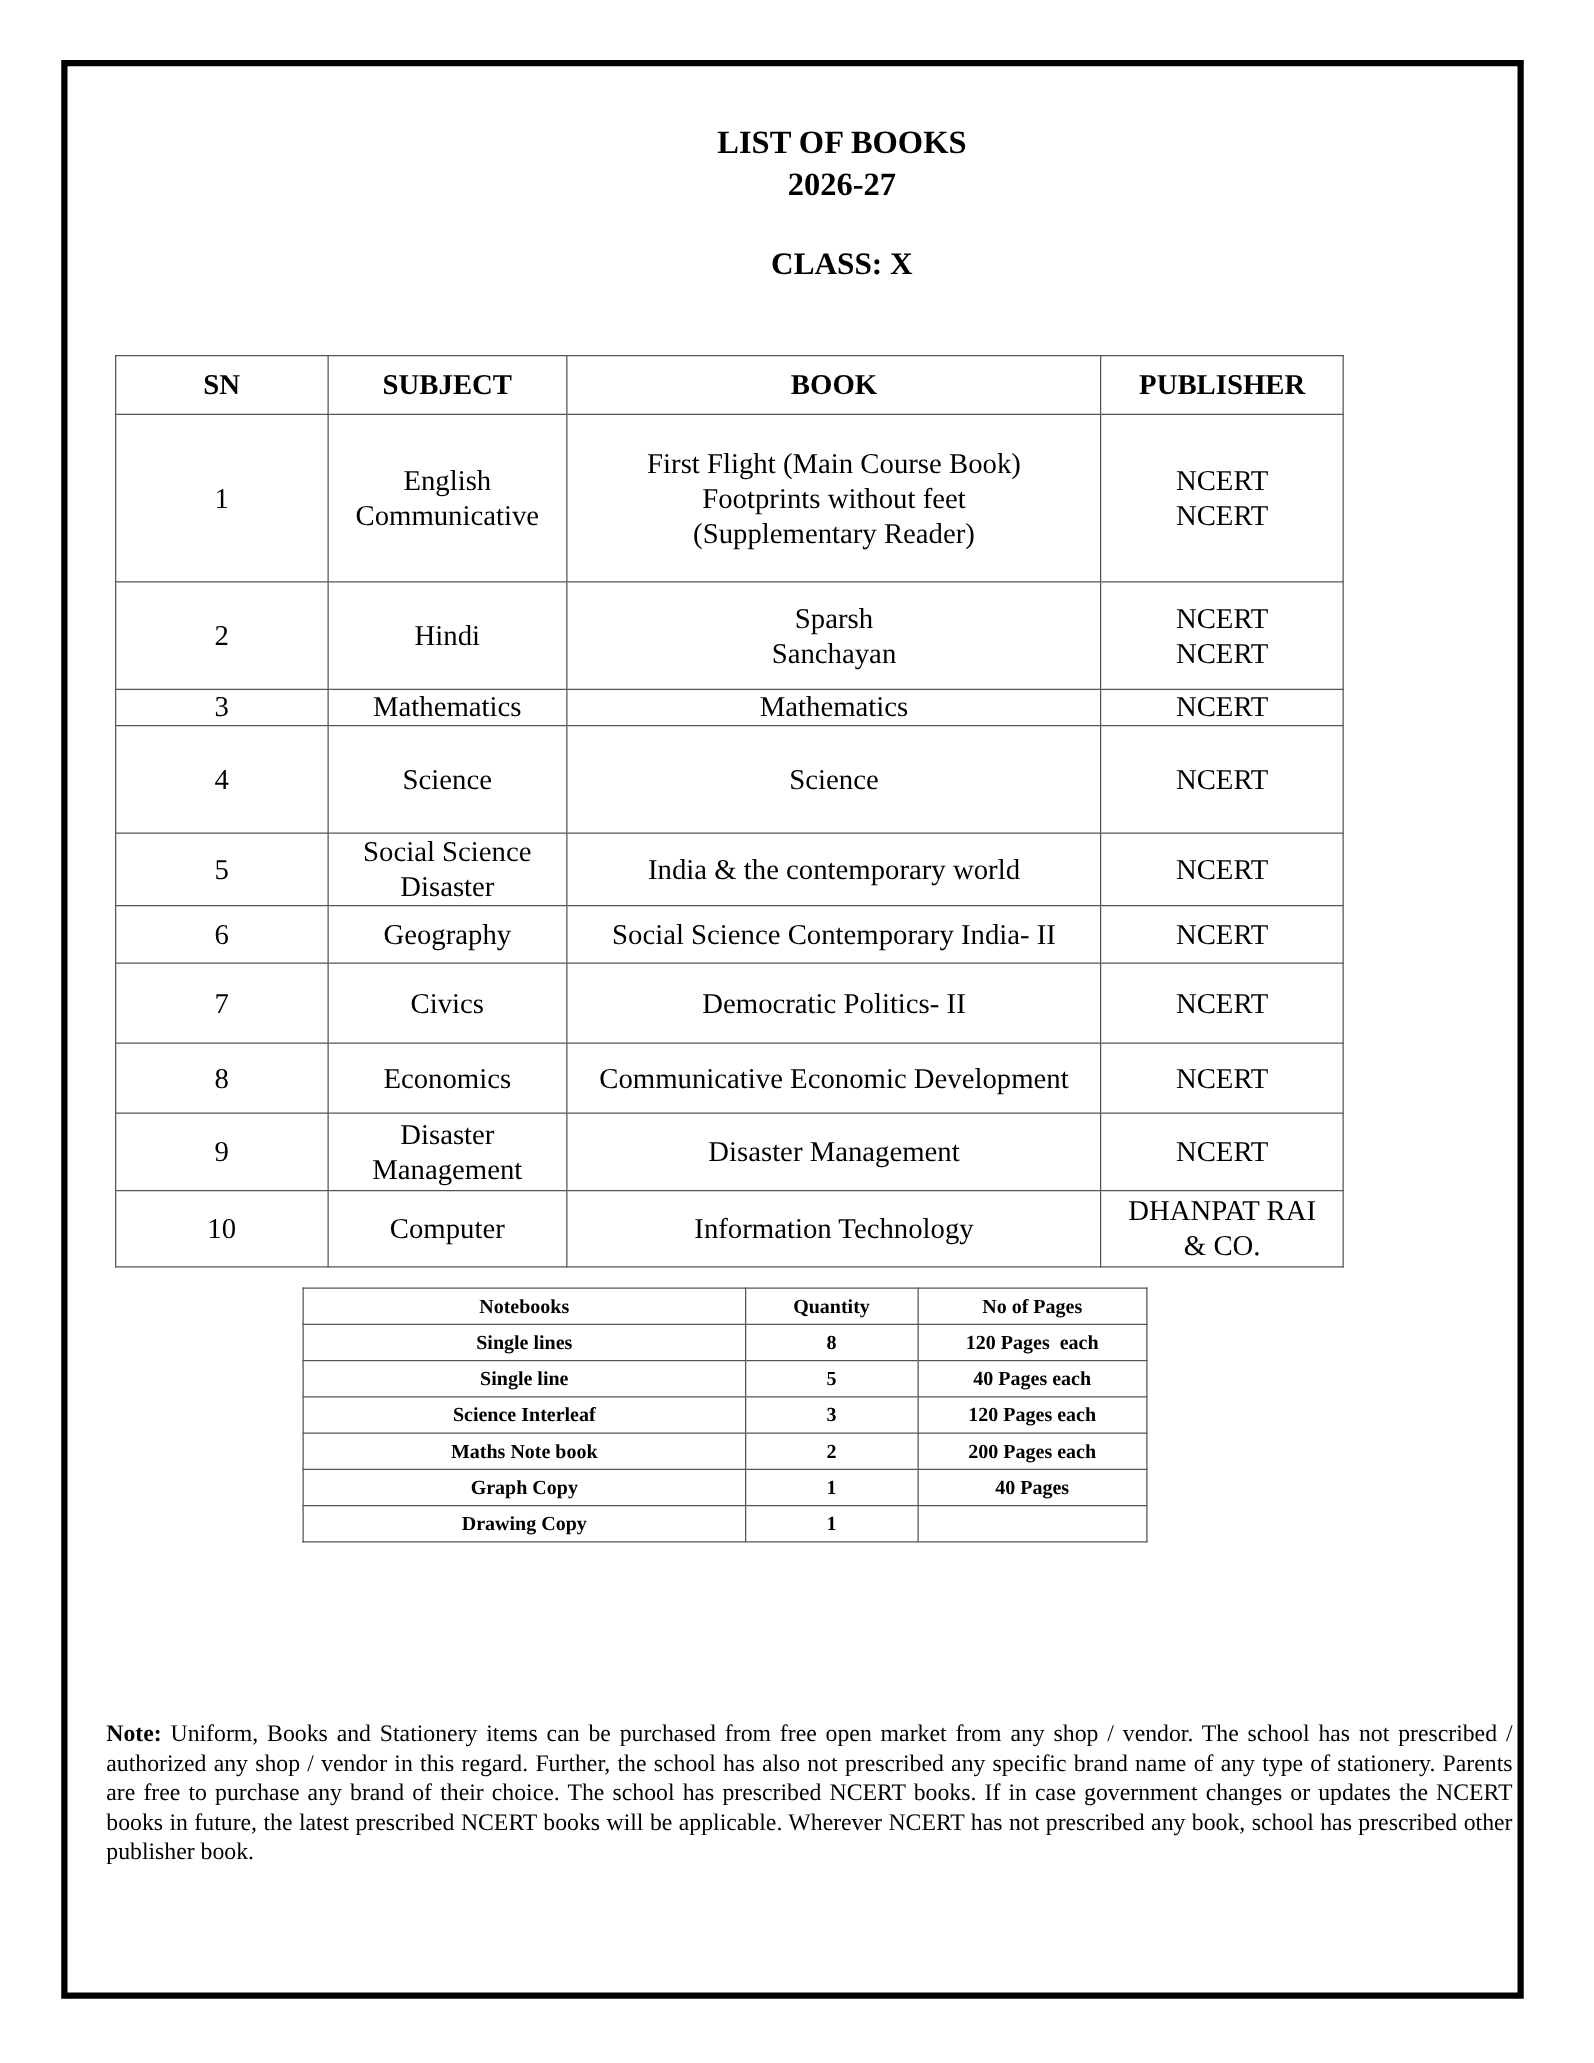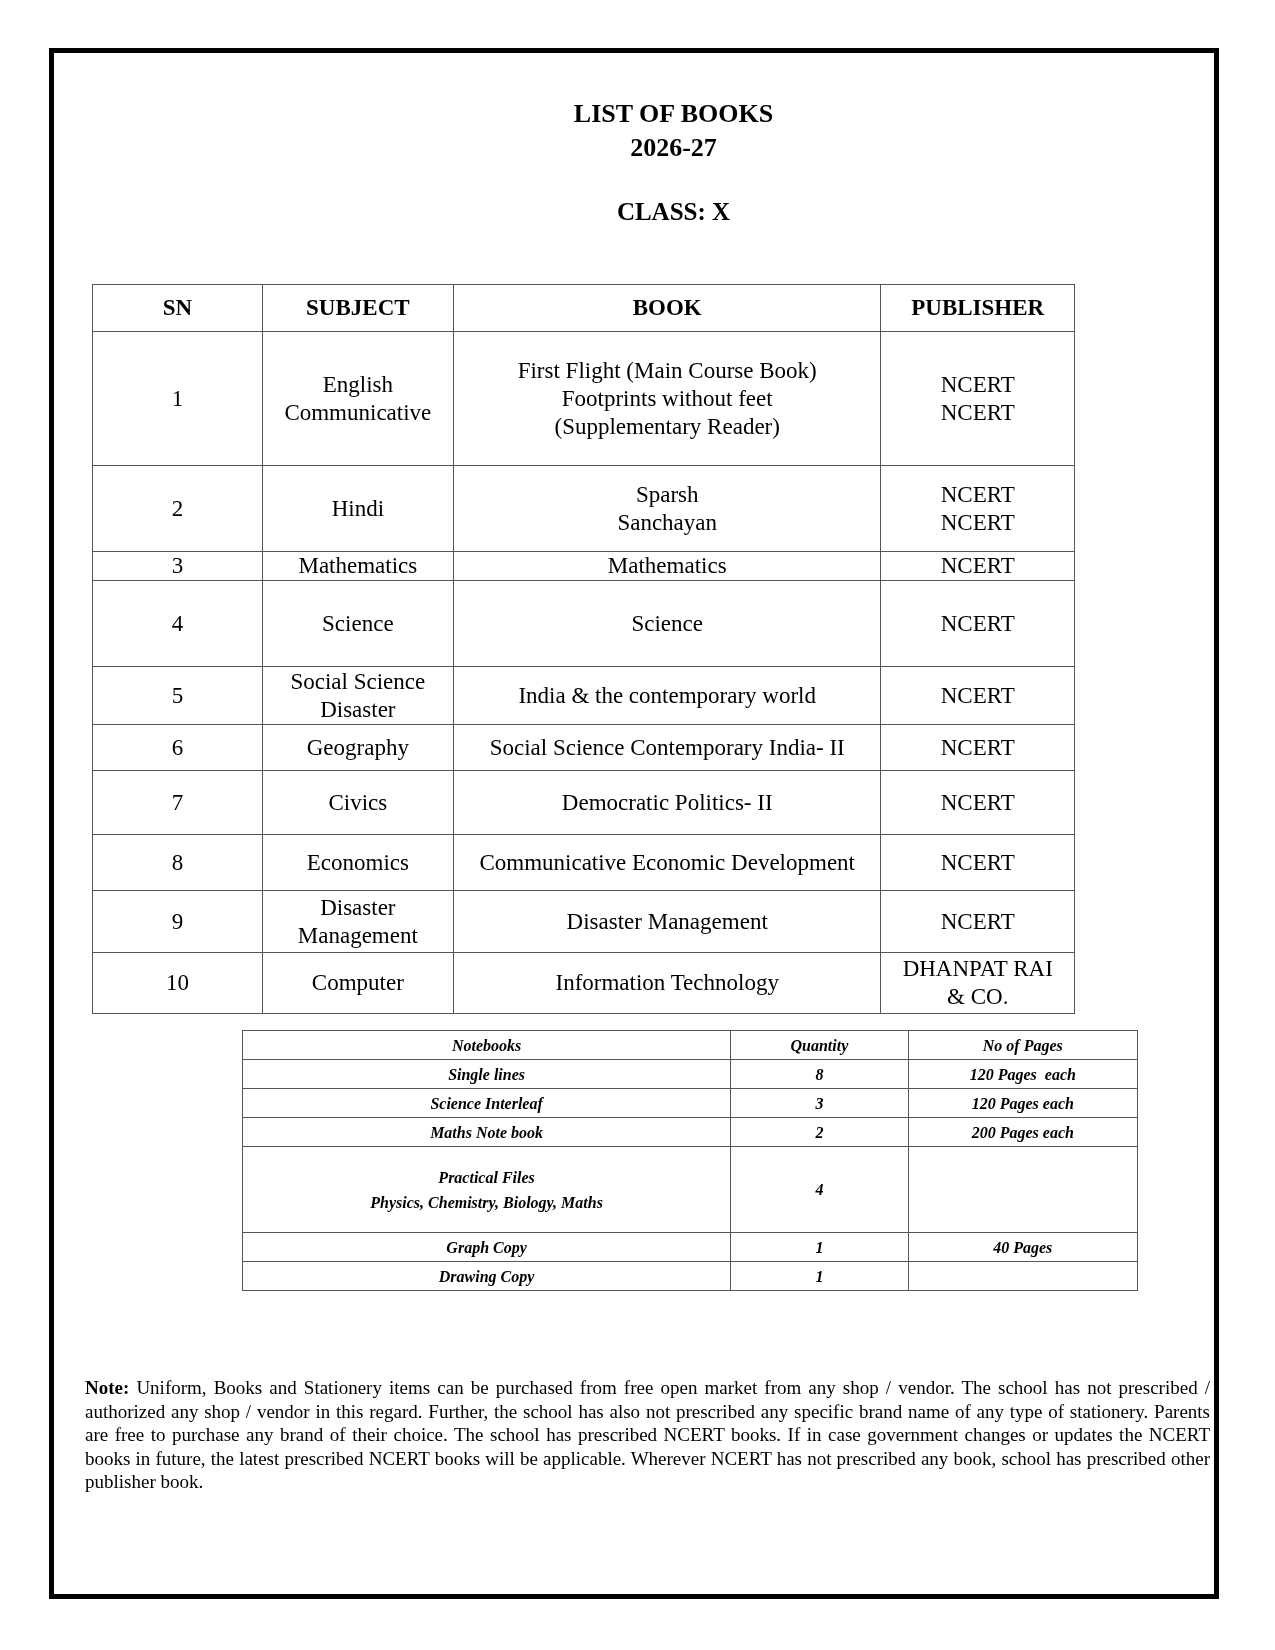--- a/index.html
+++ b/index.html
@@ -12,21 +12,21 @@
 
   table { border-collapse: collapse; position: absolute; }
   .books { left: 92px; top: 284px; width: 983px; }
   .books th, .books td { border: 1.5px solid #555; text-align: center; vertical-align: middle; font-size: 23px; line-height: 28px; padding: 0 4px; }
   .books th { font-weight: bold; height: 46px; font-size: 23px; }
   .books col.c1 { width: 199px; }
   .books col.c2 { width: 199px; }
   .books col.c3 { width: 488px; }
   .books col.c4 { width: 205px; }
 
-  .notes { left: 242px; top: 1030px; width: 896px; font-style: italic; }
+  .notes { left: 242px; top: 1030px; width: 676px; }
   .notes th, .notes td { border: 1.5px solid #555; text-align: center; vertical-align: middle; font-size: 16px; font-weight: bold; line-height: 25px; padding: 0 4px; height: 28px; }
   .notes col.n1 { width: 432px; }
   .notes col.n2 { width: 157px; }
   .notes col.n3 { width: 203px; }
 
   .note { position: absolute; left: 75px; top: 1376px; width: 1125px; font-size: 19px; line-height: 23.5px; text-align: justify; margin-left: 10px; }
   .note b { font-weight: bold; }
 </style>
 </head>
 <body>
@@ -201,40 +201,39 @@
   <tbody id="notes-body">
       <tr>
         <td>
           <div>Single  lines</div>
         </td>
         <td>8</td>
         <td style="white-space: pre;">120 Pages  each</td>
       </tr>
       <tr>
         <td>
+          <div>Single  line</div>
+        </td>
+        <td>5</td>
+        <td style="white-space: pre;">40 Pages each</td>
+      </tr>
+      <tr>
+        <td>
           <div>Science Interleaf</div>
         </td>
         <td>3</td>
         <td style="white-space: pre;">120 Pages each</td>
       </tr>
       <tr>
         <td>
           <div>Maths Note book</div>
         </td>
         <td>2</td>
         <td style="white-space: pre;">200 Pages each</td>
       </tr>
-      <tr style="height: 86px;">
-        <td>
-          <div>Practical Files</div>
-          <div>Physics, Chemistry, Biology, Maths</div>
-        </td>
-        <td>4</td>
-        <td style="white-space: pre;"></td>
-      </tr>
       <tr>
         <td>
           <div>Graph Copy</div>
         </td>
         <td>1</td>
         <td style="white-space: pre;">40 Pages</td>
       </tr>
       <tr>
         <td>
           <div>Drawing Copy</div>

